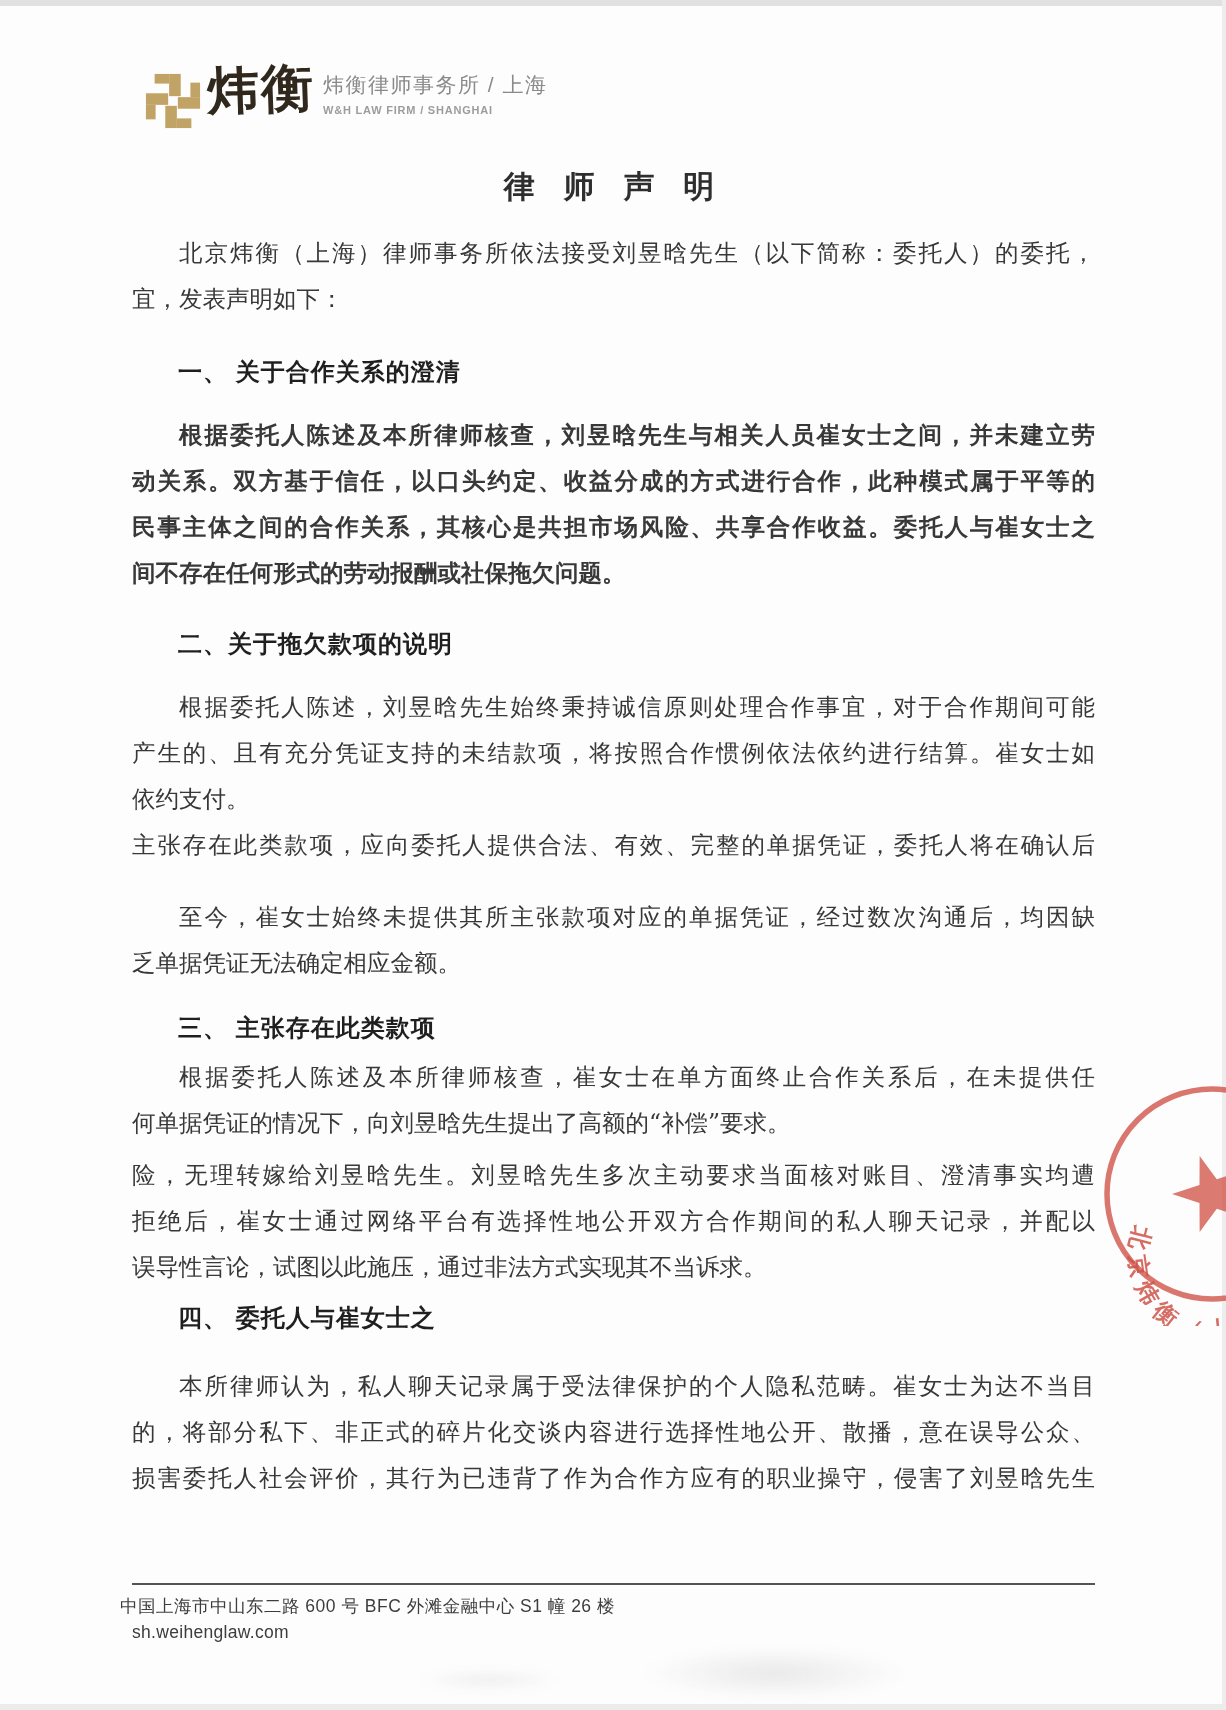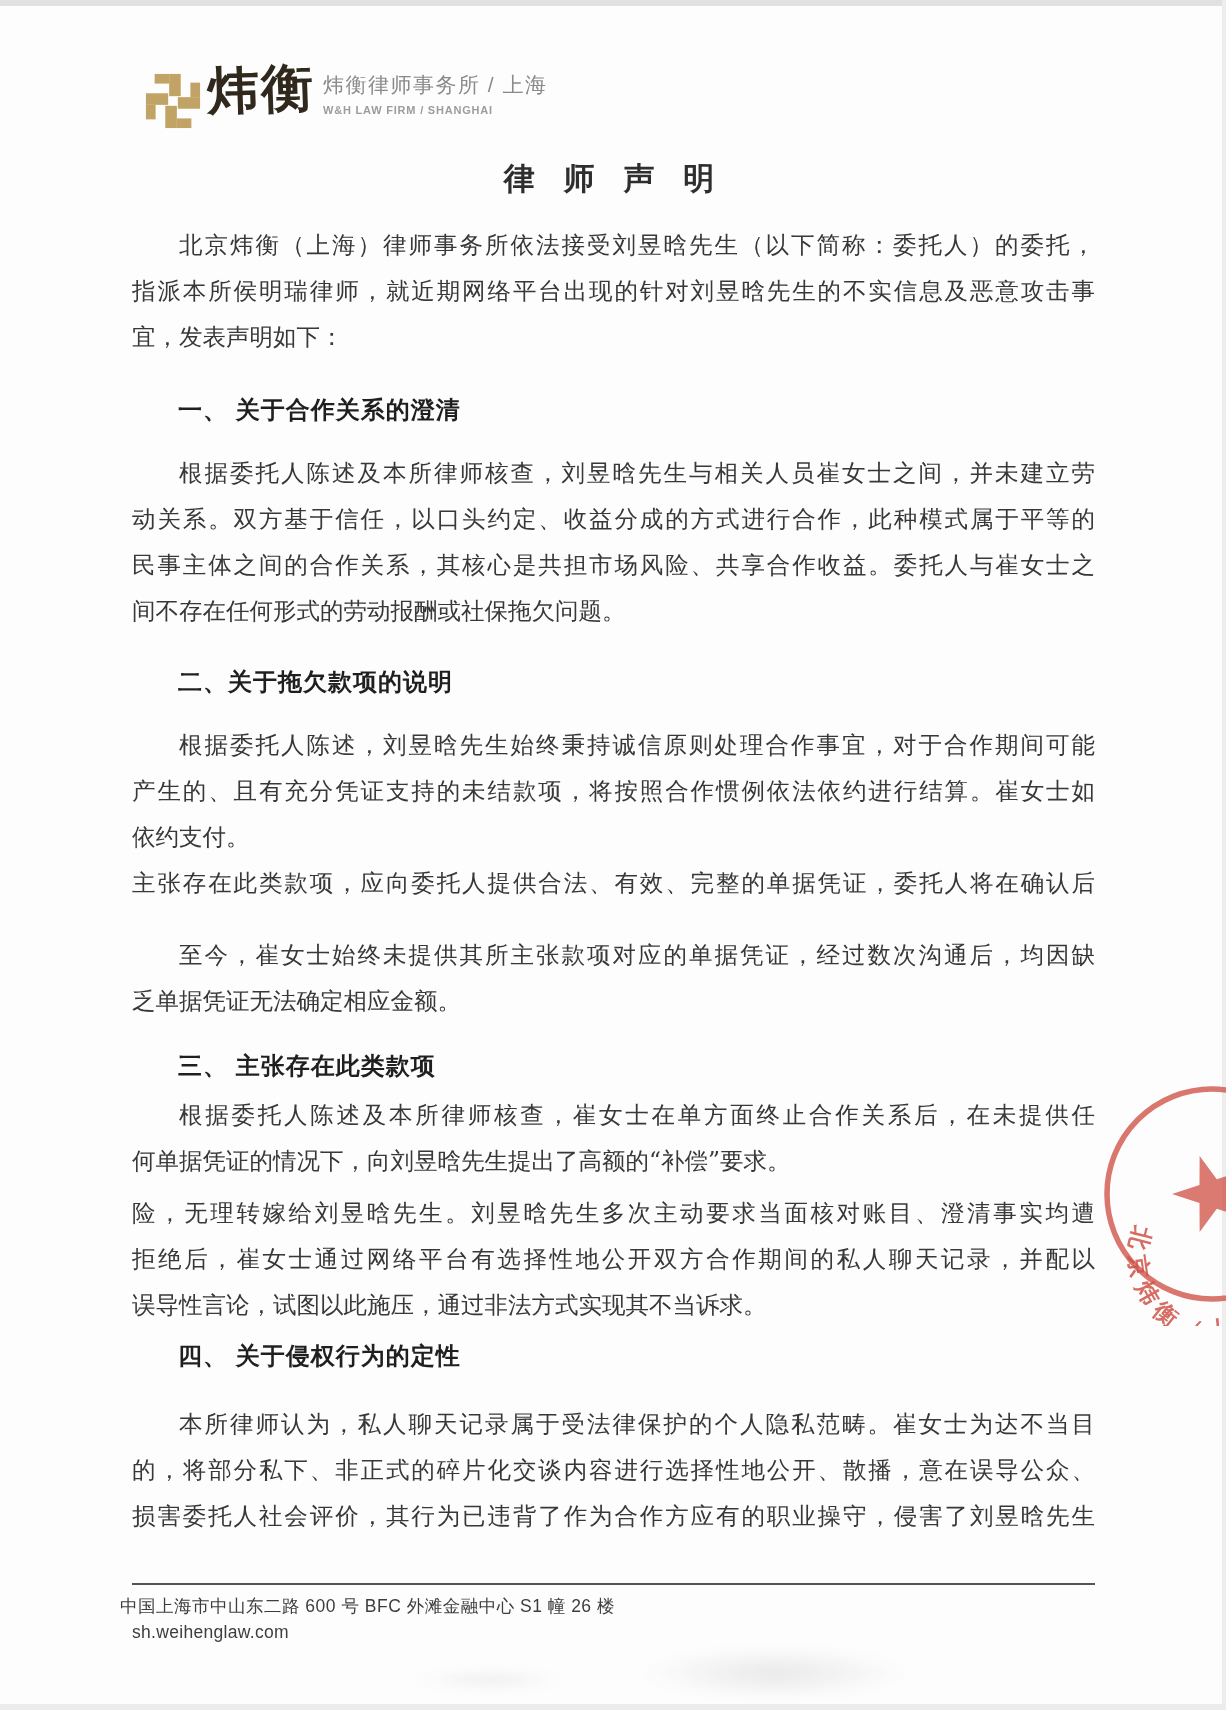--- a/index.html
+++ b/index.html
@@ -15,30 +15,30 @@
   .calligraphy{position:absolute;left:64px;top:-4px;font-family:"DejaVu Serif",serif;
       font-weight:900;font-size:52px;color:#30281c;transform:rotate(-2deg);letter-spacing:2px;
       line-height:66px;white-space:nowrap;}
   .firmnames{position:absolute;left:180px;top:12px;white-space:nowrap;}
   .firm-cn{font-size:21px;color:#8a8a8a;letter-spacing:1.5px;line-height:26px;}
   .firm-en{font-size:11px;color:#9c9c9c;font-weight:bold;letter-spacing:.8px;line-height:16px;margin-top:4px;}
 
   
   .content{position:absolute;left:132px;top:150px;width:963px;color:#383838;}
   .doc-title{font-family:"DejaVu Serif",serif;font-size:31px;font-weight:700;color:#2e2e2e;
-      text-align:center;letter-spacing:9px;line-height:40px;margin:8px;}
+      text-align:center;letter-spacing:9px;line-height:40px;margin:16px;}
   .para{margin:0;}
   .line{font-family:"DejaVu Serif",serif;font-size:23.5px;line-height:46px;height:46px;
       white-space:nowrap;text-align:justify;text-align-last:justify;overflow:hidden;}
   .line.short{text-align:right;text-align-last:left;white-space:normal;}
   .line.indent{padding-left:47px;}
   .sec-heading{font-family:"Liberation Sans",sans-serif;font-size:24px;font-weight:bold;
       color:#1f1f1f;line-height:32px;padding-left:46px;letter-spacing:1px;}
   .intro{margin-top:24px;}
-  .h-0{margin-top:34px;} .p-0-0{margin-top:24px;}
+  .h-0{margin-top:34px;} .p-0-0{margin-top:24px;font-weight:bold;}
   .h-1{margin-top:32px;} .p-1-0{margin-top:24px;} .p-1-1{margin-top:26px;}
   .h-2{margin-top:26px;} .p-2-0{margin-top:10px;} .p-2-1{margin-top:6px;}
   .h-3{margin-top:12px;} .p-3-0{margin-top:29px;}
 
   
   .seal{position:absolute;left:1080px;top:1062px;pointer-events:none;}
 
   
   .footer-rule{position:absolute;left:132px;top:1583px;width:963px;border-top:2px solid #545454;}
   .footer-address{position:absolute;left:120px;top:1594px;font-size:17.5px;color:#3d3d3d;letter-spacing:.5px;}
@@ -83,21 +83,20 @@
     <div class="firm-cn">炜衡律师事务所 / 上海</div>
     <div class="firm-en">W&amp;H LAW FIRM / SHANGHAI</div>
   </div>
 </div>
 
 <div class="content">
   <h1 class="doc-title">律 师 声 明</h1>
   <div id="doc-body">
       <div class="para intro">
         <div class="line indent">北京炜衡（上海）律师事务所依法接受刘昱晗先生（以下简称：委托人）的委托，</div>
-        <div class="line">指派本所侯明瑞律师，就近期网络平台出现的针对刘昱晗先生的不实信息及恶意攻击事</div>
         <div class="line short">宜，发表声明如下：</div>
       </div>
       <div class="sec-heading h-0">一、 关于合作关系的澄清</div>
       <div class="para p-0-0">
         <div class="line indent">根据委托人陈述及本所律师核查，刘昱晗先生与相关人员崔女士之间，并未建立劳</div>
         <div class="line">动关系。双方基于信任，以口头约定、收益分成的方式进行合作，此种模式属于平等的</div>
         <div class="line">民事主体之间的合作关系，其核心是共担市场风险、共享合作收益。委托人与崔女士之</div>
         <div class="line short">间不存在任何形式的劳动报酬或社保拖欠问题。</div>
       </div>
       <div class="sec-heading h-1">二、关于拖欠款项的说明</div>
@@ -114,21 +113,21 @@
       <div class="sec-heading h-2">三、 主张存在此类款项</div>
       <div class="para p-2-0">
         <div class="line indent">根据委托人陈述及本所律师核查，崔女士在单方面终止合作关系后，在未提供任</div>
         <div class="line short">何单据凭证的情况下，向刘昱晗先生提出了高额的“补偿”要求。</div>
       </div>
       <div class="para p-2-1">
         <div class="line">险，无理转嫁给刘昱晗先生。刘昱晗先生多次主动要求当面核对账目、澄清事实均遭</div>
         <div class="line">拒绝后，崔女士通过网络平台有选择性地公开双方合作期间的私人聊天记录，并配以</div>
         <div class="line short">误导性言论，试图以此施压，通过非法方式实现其不当诉求。</div>
       </div>
-      <div class="sec-heading h-3">四、 关于侵权行为的定性</div>
+      <div class="sec-heading h-3">四、 委托人与崔女士之</div>
       <div class="para p-3-0">
         <div class="line indent">本所律师认为，私人聊天记录属于受法律保护的个人隐私范畴。崔女士为达不当目</div>
         <div class="line">的，将部分私下、非正式的碎片化交谈内容进行选择性地公开、散播，意在误导公众、</div>
         <div class="line">损害委托人社会评价，其行为已违背了作为合作方应有的职业操守，侵害了刘昱晗先生</div>
       </div>
     </div>
 </div>
 
 <svg class="seal" width="264" height="264" viewBox="-132 -132 264 264">
   <circle r="105" fill="none" stroke="#cf5449" stroke-width="5.5" opacity="0.8"></circle>

